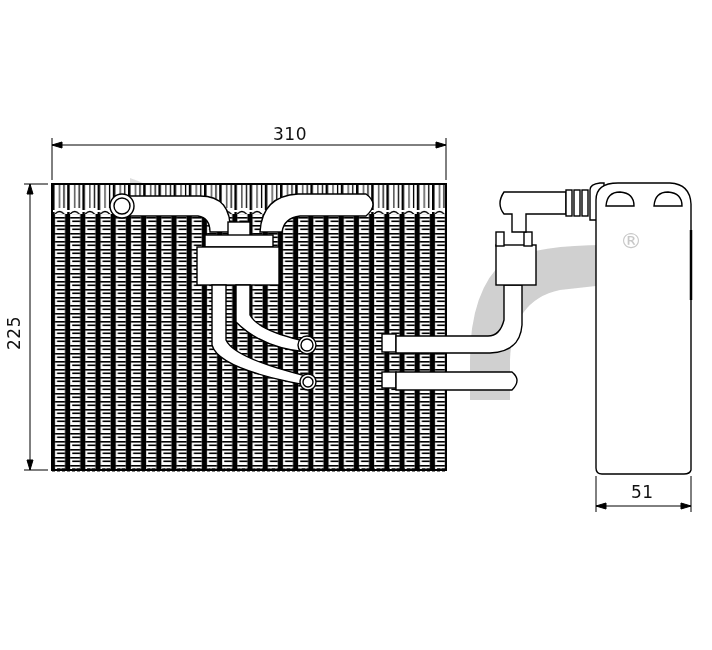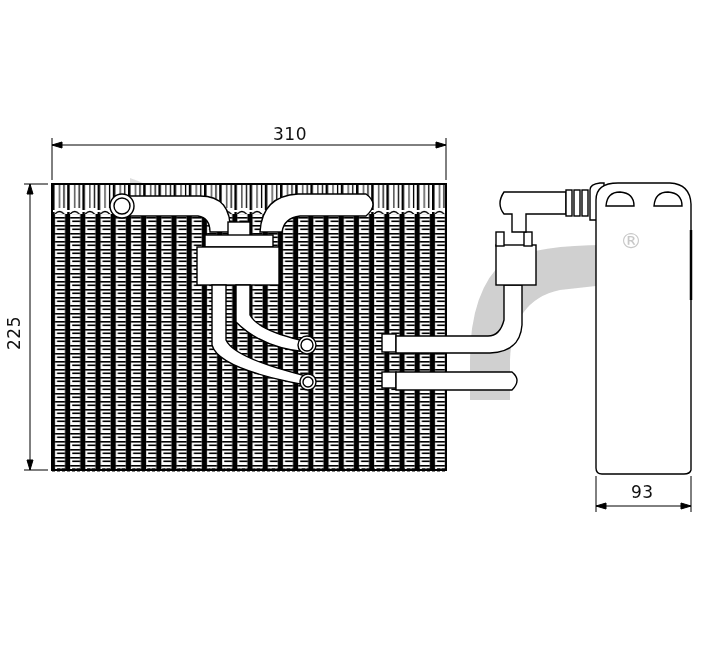--- a/index.html
+++ b/index.html
@@ -109,14 +109,14 @@
     <line x1="596" y1="476" x2="596" y2="512"></line>
     <line x1="691" y1="476" x2="691" y2="512"></line>
     <line x1="596" y1="506" x2="691" y2="506"></line>
     <path d="M596 506 L606 503 L606 509 Z"></path>
     <path d="M691 506 L681 503 L681 509 Z"></path>
   </g>
 </svg>
 
 <div class="dim-label" id="lbl-310">310</div>
 <div class="dim-label" id="lbl-225">225</div>
-<div class="dim-label" id="lbl-75">93</div>
+<div class="dim-label" id="lbl-75">51</div>
 <div id="reg-mark">®</div>
 
 </body></html>

